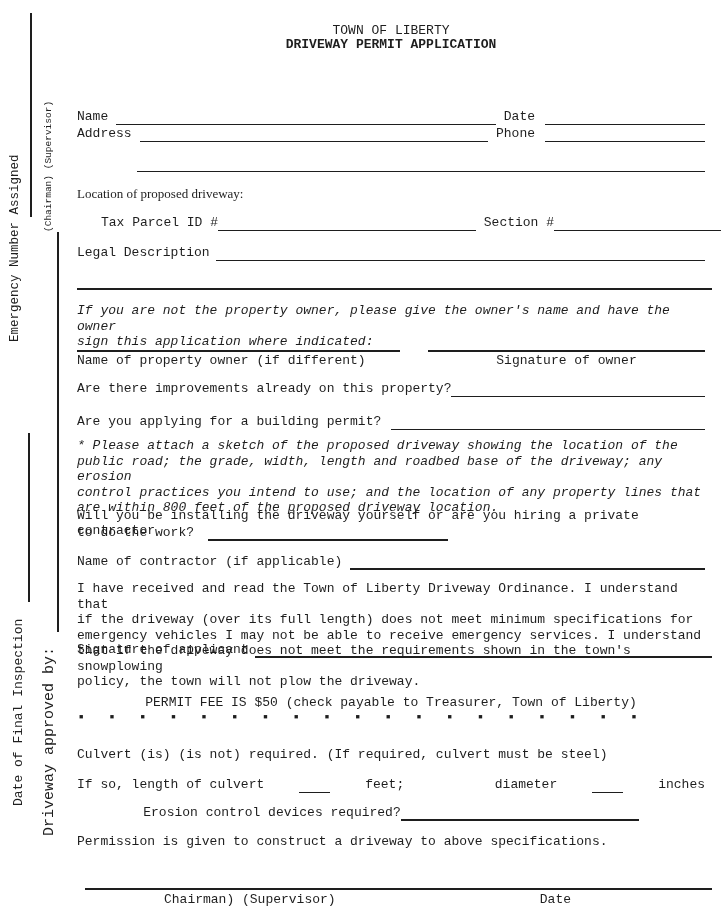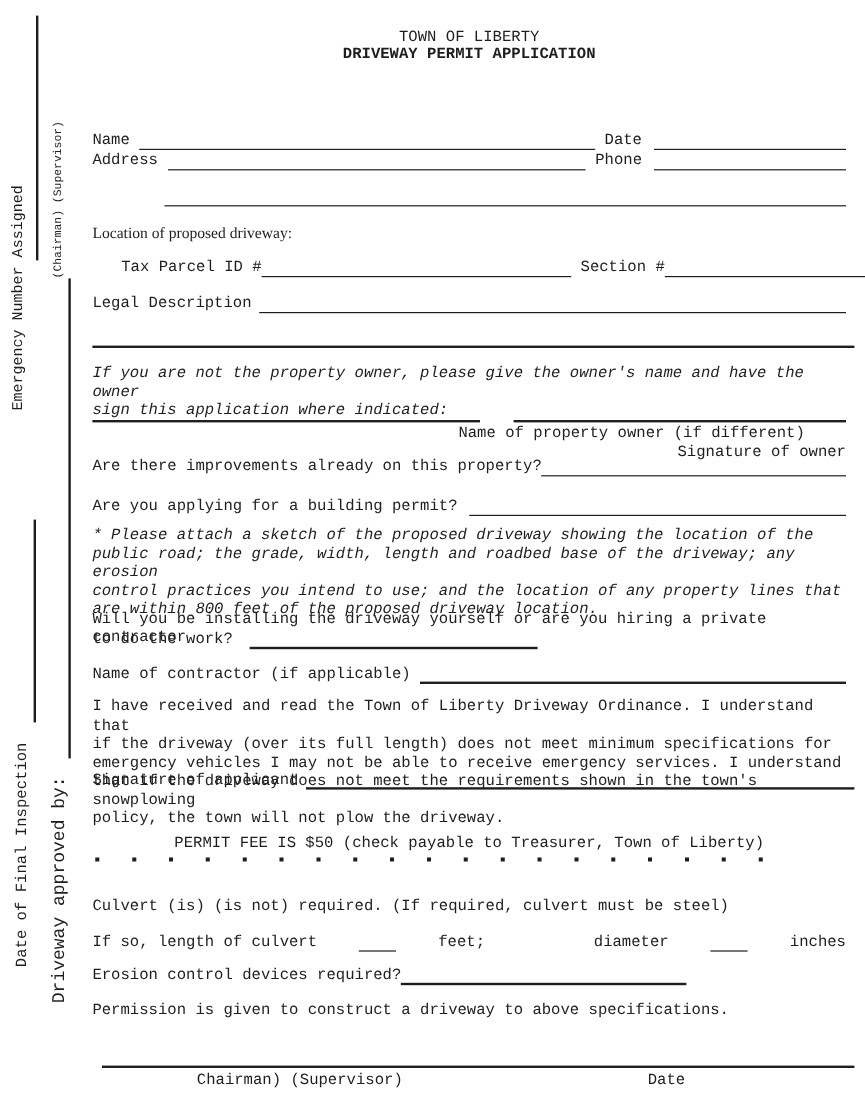--- a/index.html
+++ b/index.html
@@ -72,21 +72,21 @@
   <div class="blank heavy" style="position:absolute;left:77px;top:272px;width:635px;"></div>
 
   <div class="block ital pre" style="top:303px;">If you are not the property owner, please give the owner's name and have the owner
 sign this application where indicated:</div>
 
   <div class="row" style="top:342px;height:10px;">
     <span class="blank heavy" style="width:323px;height:10px;"></span>
     <span style="width:28px;" class="sp"></span>
     <span class="blank heavy fill" style="height:10px;"></span>
   </div>
-  <div class="row" style="top:353px;flex-direction:column;">
+  <div class="row" style="top:353px;">
     <span style="width:323px;" class="lbl">Name of property owner (if different)</span>
     <span style="width:28px;" class="sp"></span>
     <span class="lbl fill ctr">Signature of owner</span>
   </div>
 
   <div class="row" style="top:381px;">
     <span class="lbl">Are there improvements already on this property?</span>
     <span class="blank fill"></span>
   </div>
 
@@ -131,21 +131,21 @@
   <div class="row" style="top:777px;gap:35px;">
     <span class="lbl">If so, length of culvert</span>
     <span class="blank" style="width:78px;"></span>
     <span class="lbl">feet;</span>
     <span style="width:52px;" class="sp"></span>
     <span class="lbl">diameter</span>
     <span class="blank" style="width:78px;"></span>
     <span class="lbl">inches</span>
   </div>
 
-  <div class="row" style="top:805px;">
+  <div class="row" style="top:805px;justify-content:center;">
     <span class="lbl">Erosion control devices required?</span>
     <span class="blank heavy" style="width:238px;"></span>
   </div>
 
   <div class="block" style="top:834px;">Permission is given to construct a driveway to above specifications.</div>
 
   <div class="blank heavy" style="position:absolute;left:85px;top:871px;width:627px;height:17px;"></div>
   <div class="row" style="top:892px;">
     <span style="width:87px;" class="sp"></span>
     <span class="lbl">Chairman) (Supervisor)</span>

